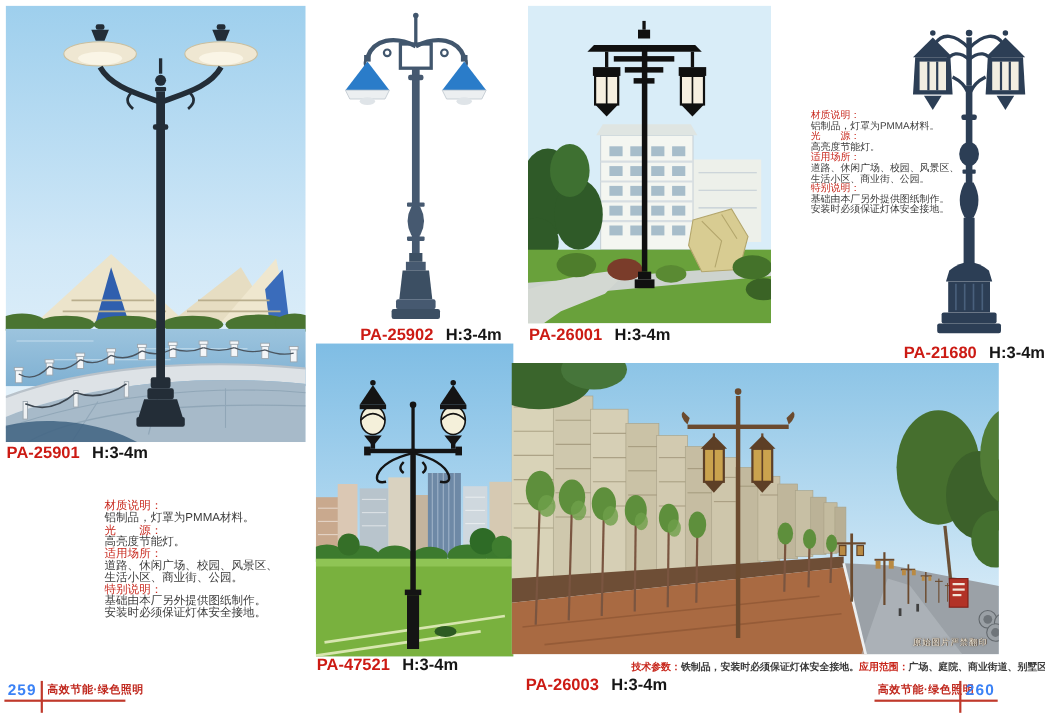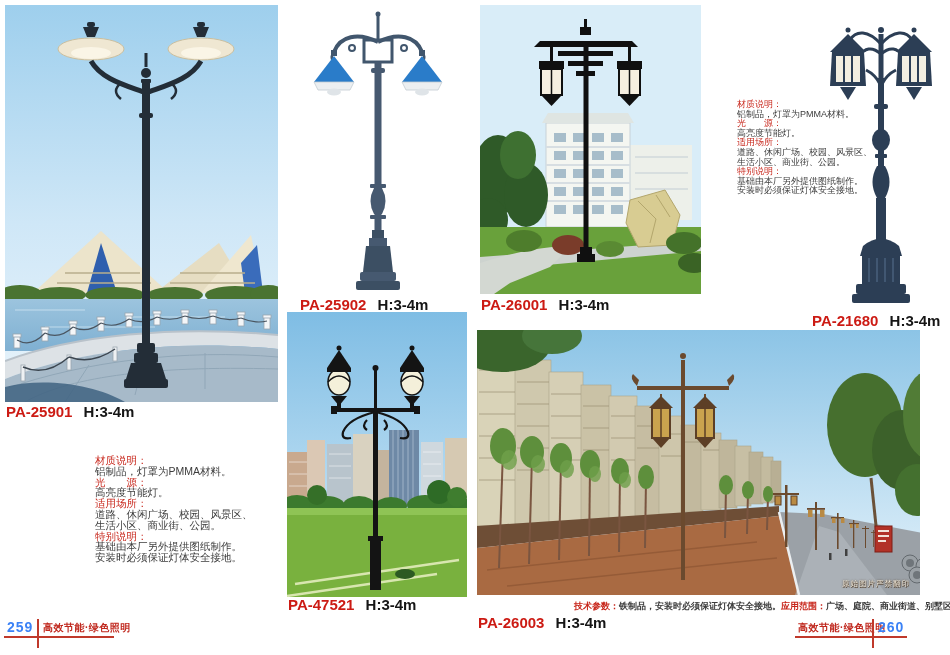--- a/index.html
+++ b/index.html
@@ -3,21 +3,21 @@
 <meta charset="utf-8">
 <style>
   *{margin:0;padding:0;box-sizing:border-box}
   html,body{background:#ffffff}
   body{font-family:"Liberation Sans",sans-serif}
   .page{position:relative;width:950px;height:655px;background:#ffffff;overflow:hidden}
   figure.photo{position:absolute;margin:0;overflow:hidden;line-height:0}
   .prod-label{position:absolute;white-space:nowrap;font-size:15px;font-weight:700;line-height:16px}
   .prod-label .code{color:#cc1b14}
   .prod-label .height{color:#161616;margin-left:7px}
-  .prod-label.centered{text-align:left}
+  .prod-label.centered{text-align:right}
   .spec{position:absolute;font-weight:400}
   .spec .h{color:#c8271c}
   .spec .t{color:#3c3c3c}
   .spec-left{left:95px;top:455px;width:195px;font-size:10.5px;line-height:10.8px}
   .spec-right{left:737px;top:100px;width:150px;font-size:9px;line-height:9.6px}
   .tech{position:absolute;left:574px;top:601px;width:372px;font-size:9px;line-height:10px;color:#3c3c3c;font-weight:700;white-space:nowrap}
   .tech .h{color:#c8271c}
   .watermark{position:absolute;right:10px;bottom:7px;font-size:7.5px;letter-spacing:1px;color:#efe8da;
              text-shadow:0 0 2px #4e3a26,.5px .5px 0 #4e3a26;line-height:8px}
   .footer-num{position:absolute;font-size:14px;font-weight:800;color:#3b82f6;letter-spacing:1px;line-height:15px}
@@ -464,21 +464,21 @@
         <polygon points="113,56 137,56 125,38" fill="#141414"></polygon>
         <circle cx="125" cy="36" r="2.5" fill="#141414"></circle>
       </g>
     </svg>
   </figure>
   <div class="prod-label" style="left:288px;top:597px">
     <span class="code">PA-47521</span>
     <span class="height">H:3-4m</span>
   </div>
 
-  <figure class="photo" style="left:477px;top:330px;width:443px;height:265px">
+  <figure class="photo" style="left:465px;top:330px;width:443px;height:265px">
     <svg viewBox="0 0 471 265" width="471" height="265">
       <defs>
         <linearGradient id="g6sky" x1="0" y1="0" x2="0" y2="1">
           <stop offset="0" stop-color="#8cc4e6"></stop>
             <stop offset="1" stop-color="#e6f3fb"></stop>
         </linearGradient>
       </defs>
       <rect width="471" height="265" fill="url(#g6sky)"></rect>
 
       <g stroke="#aaa389" stroke-width="0.6">

